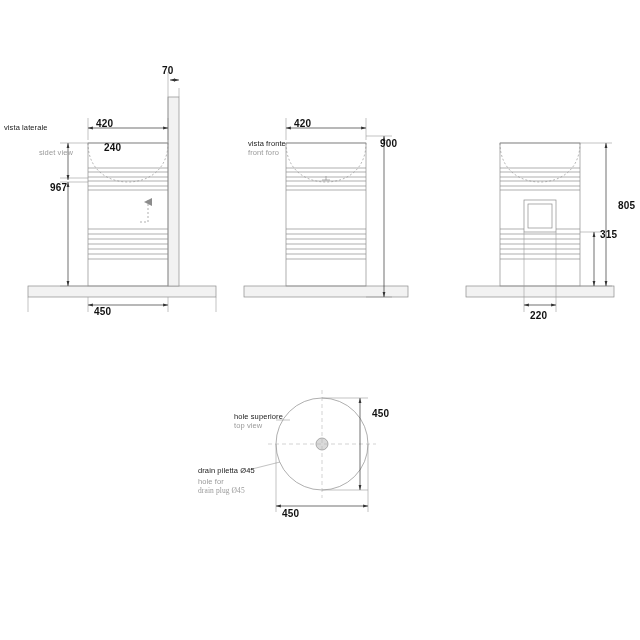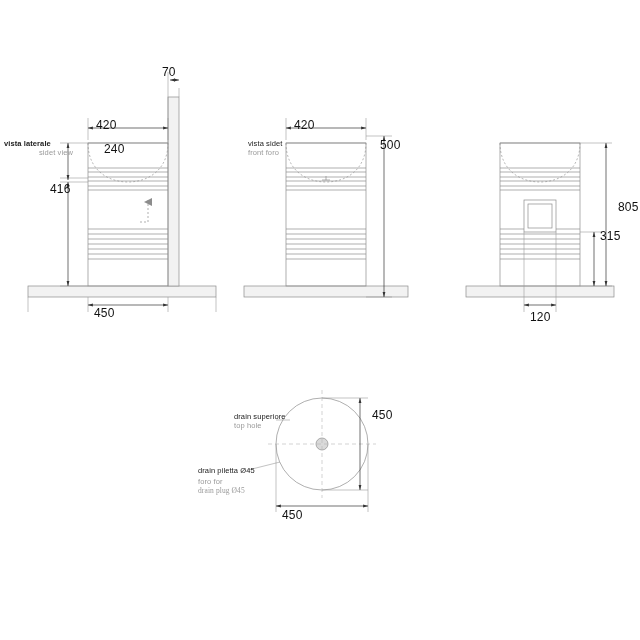--- a/index.html
+++ b/index.html
@@ -23,22 +23,22 @@
     position: absolute;
     font-size: 7.5px;
     line-height: 9px;
     letter-spacing: 0.1px;
     white-space: nowrap;
   }
   .lbl.it { color: #1a1a1a; }
   .lbl.en { color: #9a9a9a; }
   .dim {
     position: absolute;
-    font-size: 12px;
-    font-weight: normal;
+    font-size: 10px;
+    font-weight: bold;
     color: #111111;
     letter-spacing: 0.2px;
     white-space: nowrap;
   }
   svg { position: absolute; left: 0; top: 0; }
 </style>
 </head>
 <body>
 
 <div id="sheet">
@@ -226,42 +226,42 @@
       <g stroke="#9a9a9a" stroke-width="0.6">
         <path d="M248,470 L280,462"></path>
       </g>
 
       <g stroke="#9a9a9a" stroke-width="0.6">
         <path d="M290,420 L276,420"></path>
       </g>
     </g>
   </svg>
 
-  <div class="lbl it" style="left:4px; top:139px;font-weight:bold;">vista laterale</div>
+  <div class="lbl it" style="left:4px; top:123px;">vista laterale</div>
   <div class="lbl en" style="left:4px; top:148px;margin-left:35px;">sidet view</div>
 
   <div class="dim" style="left:162px; top:65px;">70</div>
   <div class="dim" style="left:96px; top:118px;">420</div>
   <div class="dim" style="left:58px; top:142px;padding-left:46px;">240</div>
-  <div class="dim" style="left:50px; top:182px;">416</div>
+  <div class="dim" style="left:50px; top:182px;">967</div>
   <div class="dim" style="left:94px; top:306px;">450</div>
 
-  <div class="lbl it" style="left:248px; top:139px;">vista sidet</div>
+  <div class="lbl it" style="left:248px; top:139px;">vista fronte</div>
   <div class="lbl en" style="left:248px; top:148px;">front foro</div>
 
   <div class="dim" style="left:294px; top:118px;">420</div>
-  <div class="dim" style="left:380px; top:138px;">500</div>
+  <div class="dim" style="left:380px; top:138px;">900</div>
 
   <div class="dim" style="left:618px; top:200px;">805</div>
   <div class="dim" style="left:600px; top:229px;">315</div>
-  <div class="dim" style="left:530px; top:310px;">120</div>
-
-  <div class="lbl it" style="left:234px; top:412px;">drain superiore</div>
-  <div class="lbl en" style="left:234px; top:421px;">top hole</div>
+  <div class="dim" style="left:530px; top:310px;">220</div>
+
+  <div class="lbl it" style="left:234px; top:412px;">hole superiore</div>
+  <div class="lbl en" style="left:234px; top:421px;">top view</div>
 
   <div class="lbl it" style="left:198px; top:466px;">drain piletta Ø45</div>
-  <div class="lbl en" style="left:198px; top:477px;">foro for</div>
+  <div class="lbl en" style="left:198px; top:477px;">hole for</div>
   <div class="lbl en" style="left:198px; top:486px;font-family:Liberation Serif, serif;">drain plug  Ø45</div>
 
   <div class="dim" style="left:372px; top:408px;">450</div>
   <div class="dim" style="left:282px; top:508px;">450</div>
 
 </div>
 
 </body></html>

